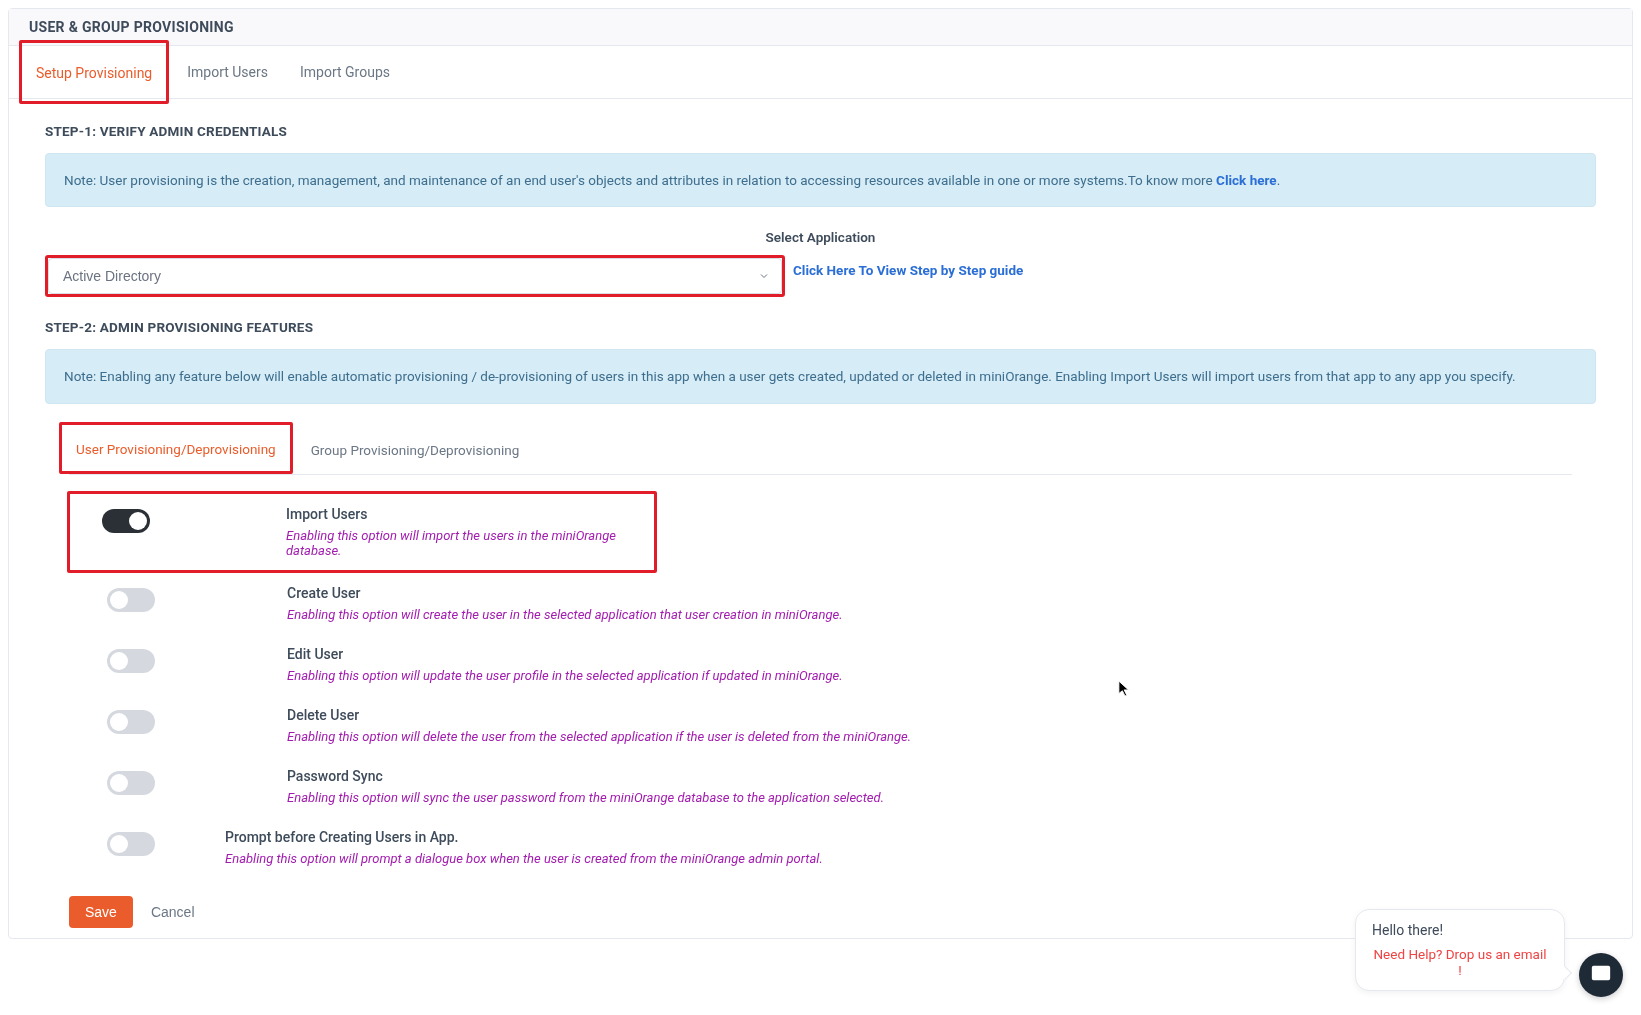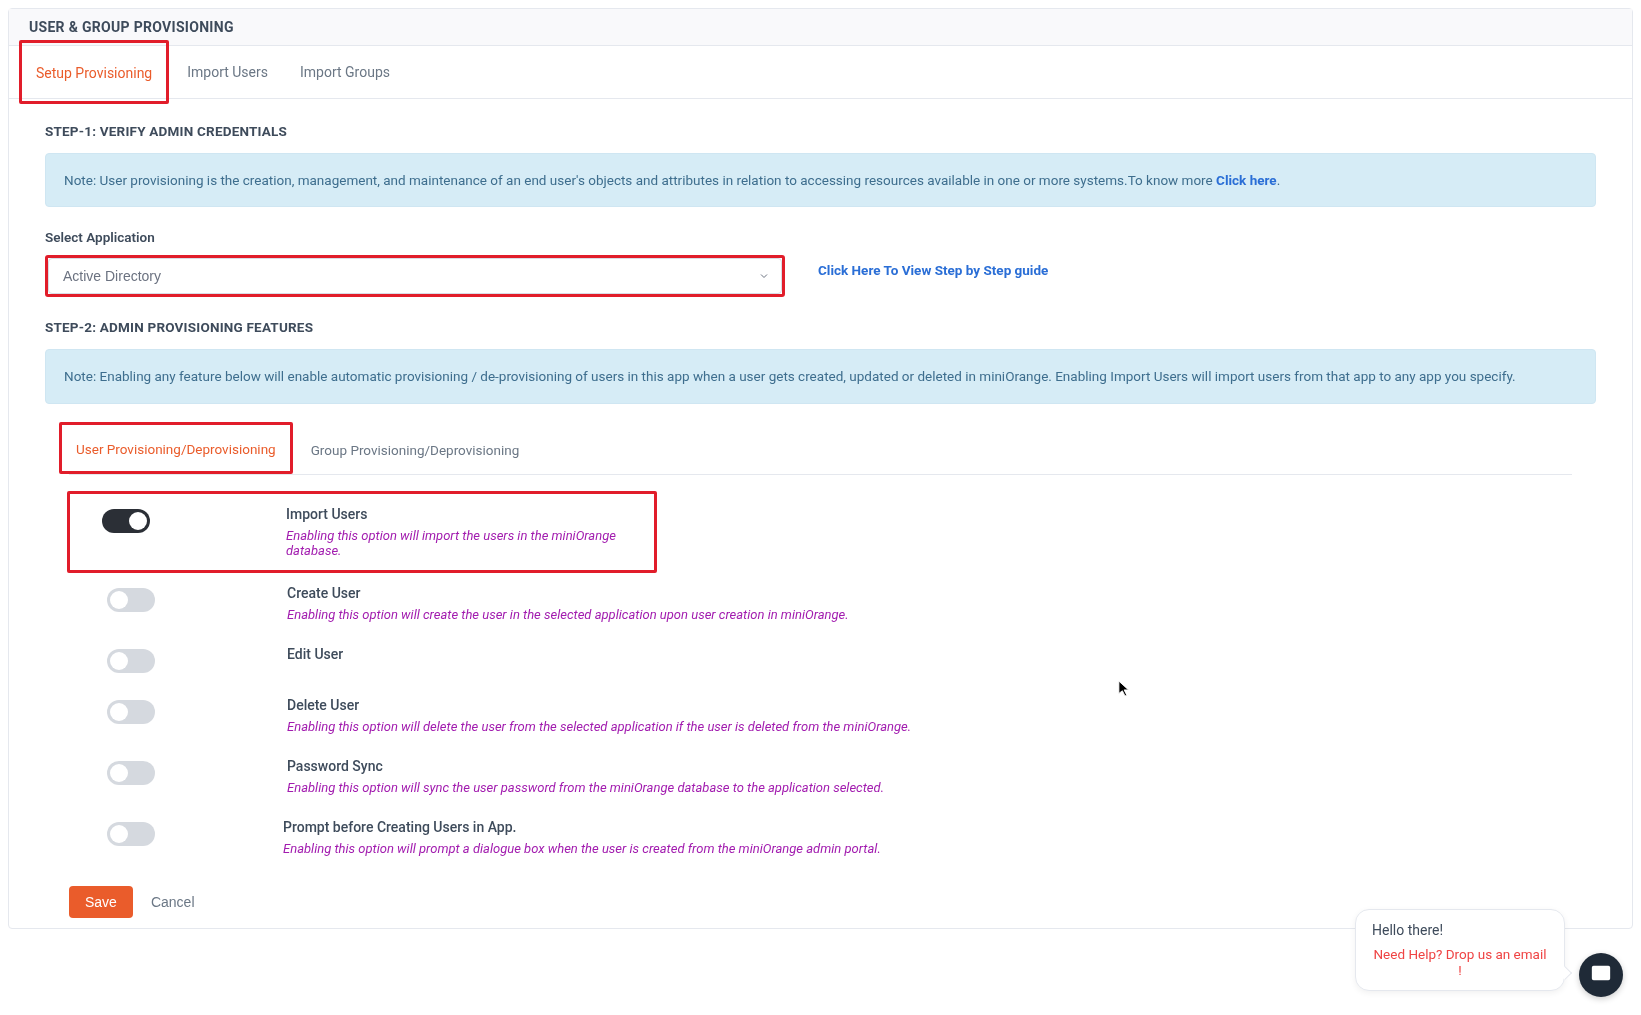--- a/index.html
+++ b/index.html
@@ -8,22 +8,22 @@
   .panel-header { background:#f9f9fb; padding:10px 20px; border-bottom:1px solid #e5e8ee; font-size:14px; font-weight:700; color:#3e4b5b; letter-spacing:.3px; }
   .tabs { display:flex; align-items:center; gap:24px; padding:0 20px; border-bottom:1px solid #e5e8ee; }
   .tab { padding:18px 4px; font-size:14px; color:#6b7785; cursor:pointer; }
   .tab.active { color:#ea5c2b; }
   .highlight-box { border:3px solid #e11d2a; border-radius:2px; }
   .hl-setup { margin:-8px -10px; padding:4px 10px 2px 10px; }
   .content { padding:24px 36px 10px 36px; }
   .step-title { font-size:13.5px; font-weight:700; color:#3e4b5b; margin-bottom:14px; letter-spacing:.2px; }
   .note { background:#d6ecf6; border:1px solid #cfe6f2; color:#3e6e8e; font-size:13.5px; padding:16px 18px; border-radius:4px; line-height:1.5; }
   .note a { color:#2a6ed6; font-weight:700; cursor:pointer; text-decoration:none; }
-  .field-label { font-size:13.5px; font-weight:600; color:#3e4b5b; margin:22px 0 10px; }
-  .select-row { display:flex; align-items:center; gap:33px; }
+  .field-label { font-size:13.5px; font-weight:600; color:#3e4b5b; margin:22px 0 10px;text-align:center; }
+  .select-row { display:flex; align-items:center; gap:8px; }
   .select-wrap { position:relative; width:740px; }
   .select-wrap.hl { border:3px solid #e11d2a; border-radius:3px; }
   .select { width:100%; appearance:none; -webkit-appearance:none; border:1px solid #d8dde6; border-radius:4px; padding:9px 14px; font-size:14px; color:#6b7280; background:#fff; }
   .chevron { position:absolute; right:12px; top:50%; transform:translateY(-50%); pointer-events:none; }
   .chevron svg { width:12px; height:12px; display:block; }
   .link { color:#2a6ed6; font-weight:700; font-size:13.5px; text-decoration:none; cursor:pointer; position:relative; top:-6px; }
   .subtabs { display:flex; align-items:center; gap:24px; border-bottom:1px solid #e5e8ee; margin:22px 24px 0 24px; }
   .subtab { padding:14px 4px; font-size:13.5px; color:#6b7785; cursor:pointer; }
   .subtab.active { color:#ea5c2b; }
   .hl-subtab { padding:2px 10px 0 10px; margin:-4px -10px 0 -10px; }
@@ -108,30 +108,31 @@
           <div class="feature-desc">Enabling this option will import the users in the miniOrange database.</div>
         </div>
       </div>
 
       <div class="feature-row" style="padding-left:36px">
         <div class="toggle off">
             <div class="knob"></div>
           </div>
         <div class="feature-text" style="margin-left:104px">
           <div class="feature-title">Create User</div>
-          <div class="feature-desc">Enabling this option will create the user in the selected application upon user creation in miniOrange.</div>
+          <div class="feature-desc">Enabling this option will create the user in the selected application that user creation in miniOrange.</div>
         </div>
       </div>
 
       <div class="feature-row" style="padding-left:36px">
         <div class="toggle off">
             <div class="knob"></div>
           </div>
         <div class="feature-text" style="margin-left:104px">
           <div class="feature-title">Edit User</div>
+          <div class="feature-desc">Enabling this option will update the user profile in the selected application if updated in miniOrange.</div>
         </div>
       </div>
 
       <div class="feature-row" style="padding-left:36px">
         <div class="toggle off">
             <div class="knob"></div>
           </div>
         <div class="feature-text" style="margin-left:104px">
           <div class="feature-title">Delete User</div>
           <div class="feature-desc">Enabling this option will delete the user from the selected application if the user is deleted from the miniOrange.</div>
@@ -145,21 +146,21 @@
         <div class="feature-text" style="margin-left:104px">
           <div class="feature-title">Password Sync</div>
           <div class="feature-desc">Enabling this option will sync the user password from the miniOrange database to the application selected.</div>
         </div>
       </div>
 
       <div class="feature-row" style="padding-left:36px">
         <div class="toggle off">
             <div class="knob"></div>
           </div>
-        <div class="feature-text" style="margin-left:100px">
+        <div class="feature-text" style="margin-left:42px">
           <div class="feature-title">Prompt before Creating Users in App.</div>
           <div class="feature-desc">Enabling this option will prompt a dialogue box when the user is created from the miniOrange admin portal.</div>
         </div>
       </div>
     </div>
 
     <div class="actions">
       <button class="btn-primary">Save</button>
       <button class="btn-link">Cancel</button>
     </div>

